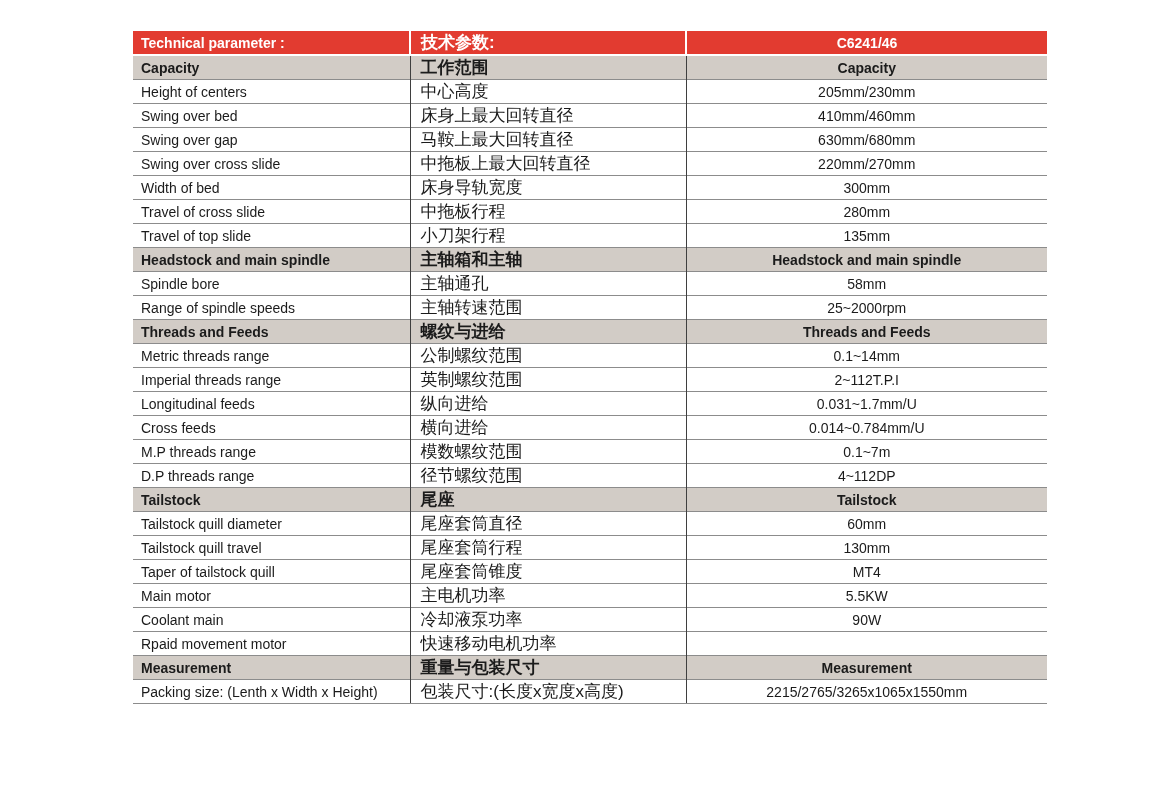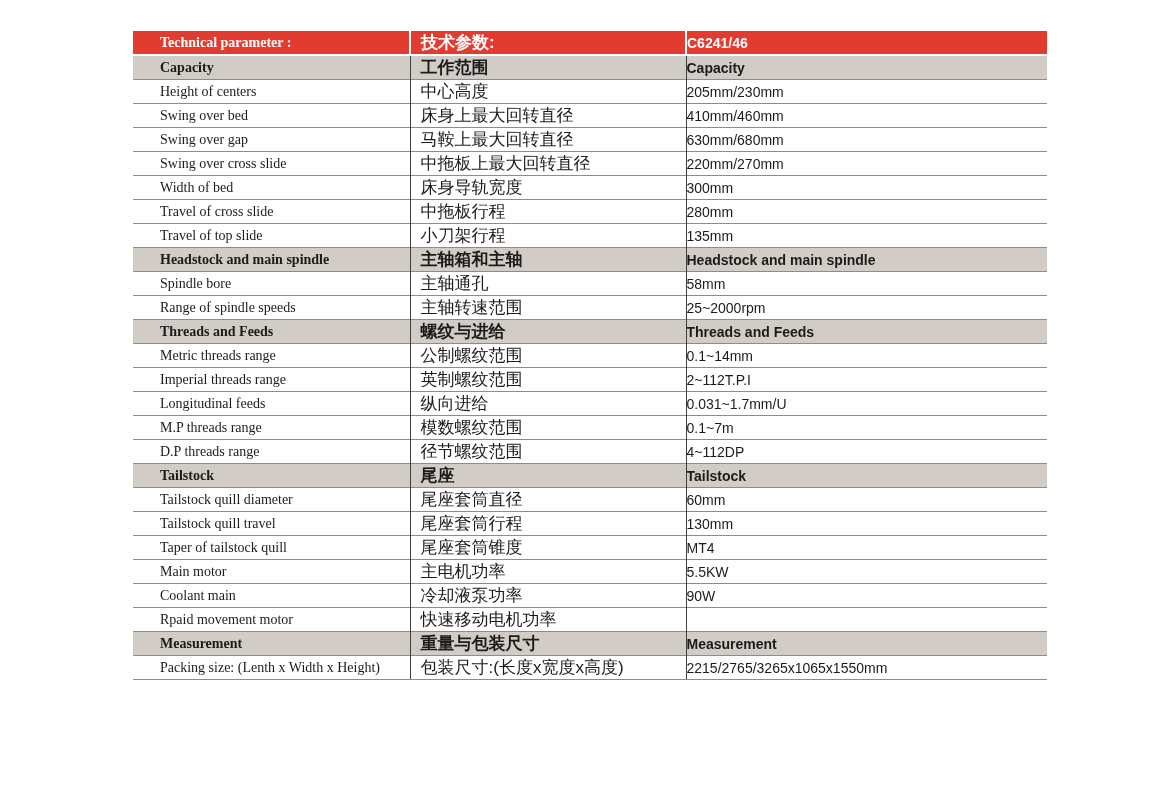--- a/index.html
+++ b/index.html
@@ -37,23 +37,23 @@
   thead tr { height: 24px; }
   td {
     padding: 0;
     font-size: 14px;
     color: var(--text);
     border-top: 1px solid var(--hline);
     white-space: nowrap;
     overflow: hidden;
     vertical-align: middle;
   }
-  td.c1 { padding-left: 27px; border-right: 1px solid var(--vline); font-family: Liberation Serif, serif; }
+  td.c1 { padding-left: 8px; border-right: 1px solid var(--vline); }
   td.c2 { padding-left: 10px; border-right: 1px solid var(--vline); font-size: 17px; }
-  td.c3 { text-align: left; }
+  td.c3 { text-align: center; }
   thead td {
     background: var(--red);
     color: #ffffff;
     font-weight: bold;
     border-top: none;
     border-bottom: 2px solid #ffffff;
   }
   thead td.c1, thead td.c2 { border-right: 2px solid #ffffff; }
   tr.section td {
     background: var(--section-bg);
@@ -149,20 +149,25 @@
           <td class="c1">Imperial threads range</td>
           <td class="c2">英制螺纹范围</td>
           <td class="c3">2~112T.P.I</td>
         </tr>
         <tr class="data">
           <td class="c1">Longitudinal feeds</td>
           <td class="c2">纵向进给</td>
           <td class="c3">0.031~1.7mm/U</td>
         </tr>
         <tr class="data">
+          <td class="c1">Cross feeds</td>
+          <td class="c2">横向进给</td>
+          <td class="c3">0.014~0.784mm/U</td>
+        </tr>
+        <tr class="data">
           <td class="c1">M.P threads range</td>
           <td class="c2">模数螺纹范围</td>
           <td class="c3">0.1~7m</td>
         </tr>
         <tr class="data">
           <td class="c1">D.P threads range</td>
           <td class="c2">径节螺纹范围</td>
           <td class="c3">4~112DP</td>
         </tr>
         <tr class="section">

